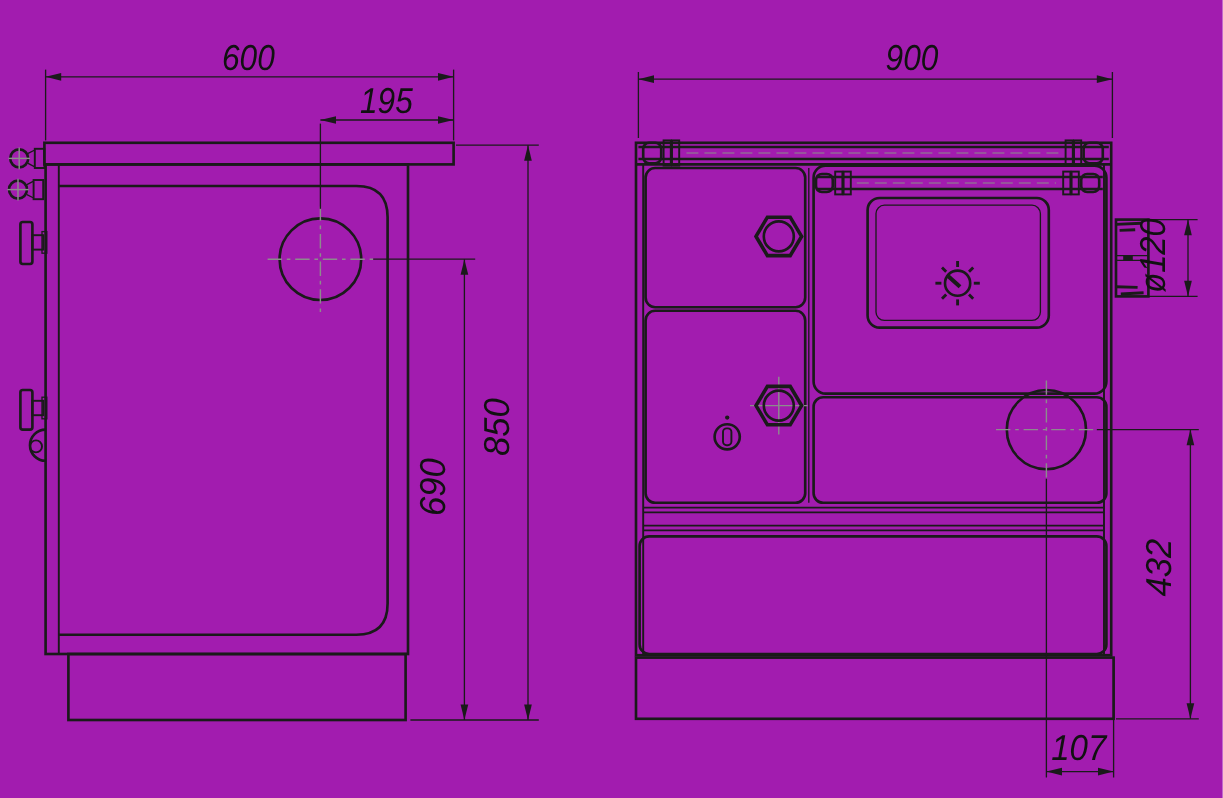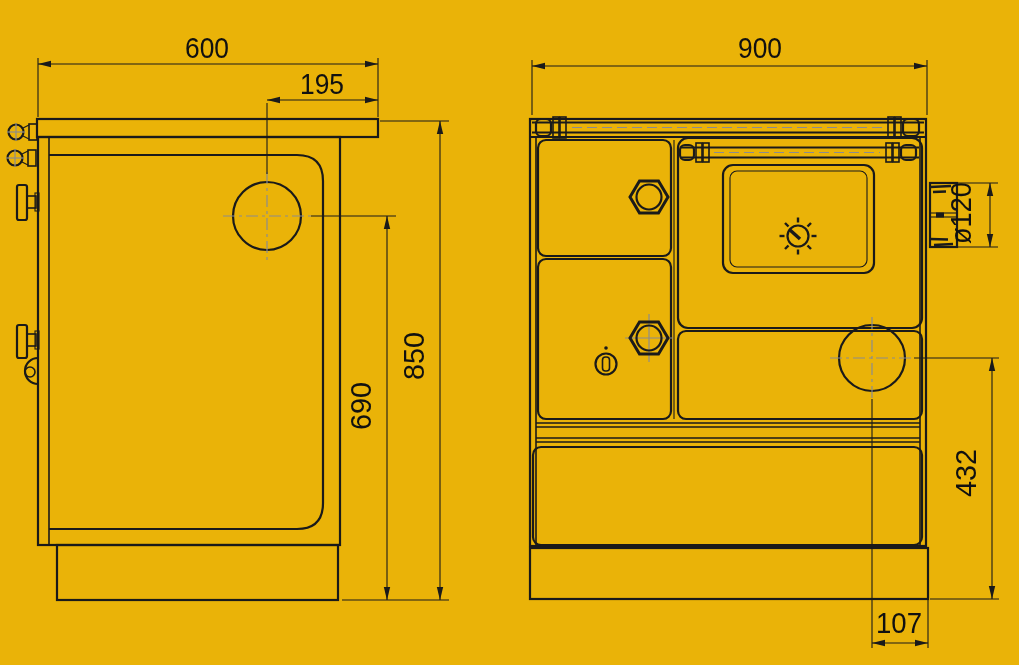--- a/index.html
+++ b/index.html
@@ -1,17 +1,17 @@
 <!DOCTYPE html>
 <html><head>
 <meta charset="utf-8">
 <style>
   :root { --line:#1a1a1a; --cl:#8c8c8c; }
   html,body { margin:0; padding:0; background:#ffffff; }
-  .stage { width:1019px; height:665px; background:#eab308; position:relative; overflow:hidden; }
+  .stage { width:1019px; height:665px; background:#a21caf; position:relative; overflow:hidden;font-style:italic; }
   svg { display:block; }
   .ol   { fill:none; stroke:var(--line); stroke-width:2.2; }
   .olt  { fill:none; stroke:var(--line); stroke-width:3;   }
   .mid  { fill:none; stroke:var(--line); stroke-width:1.6; }
   .thin { fill:none; stroke:var(--line); stroke-width:1.1; }
   .brk  { fill:none; stroke:var(--line); stroke-width:2.4; }
   .cl     { fill:none; stroke:var(--cl); stroke-width:1.2; stroke-dasharray:12 4 3 4; }
   .clsol  { fill:none; stroke:var(--cl); stroke-width:1.2; }
   .raildash { fill:none; stroke:var(--cl); stroke-width:1; stroke-dasharray:10 5; }
   .arr  { fill:var(--line); stroke:none; }

